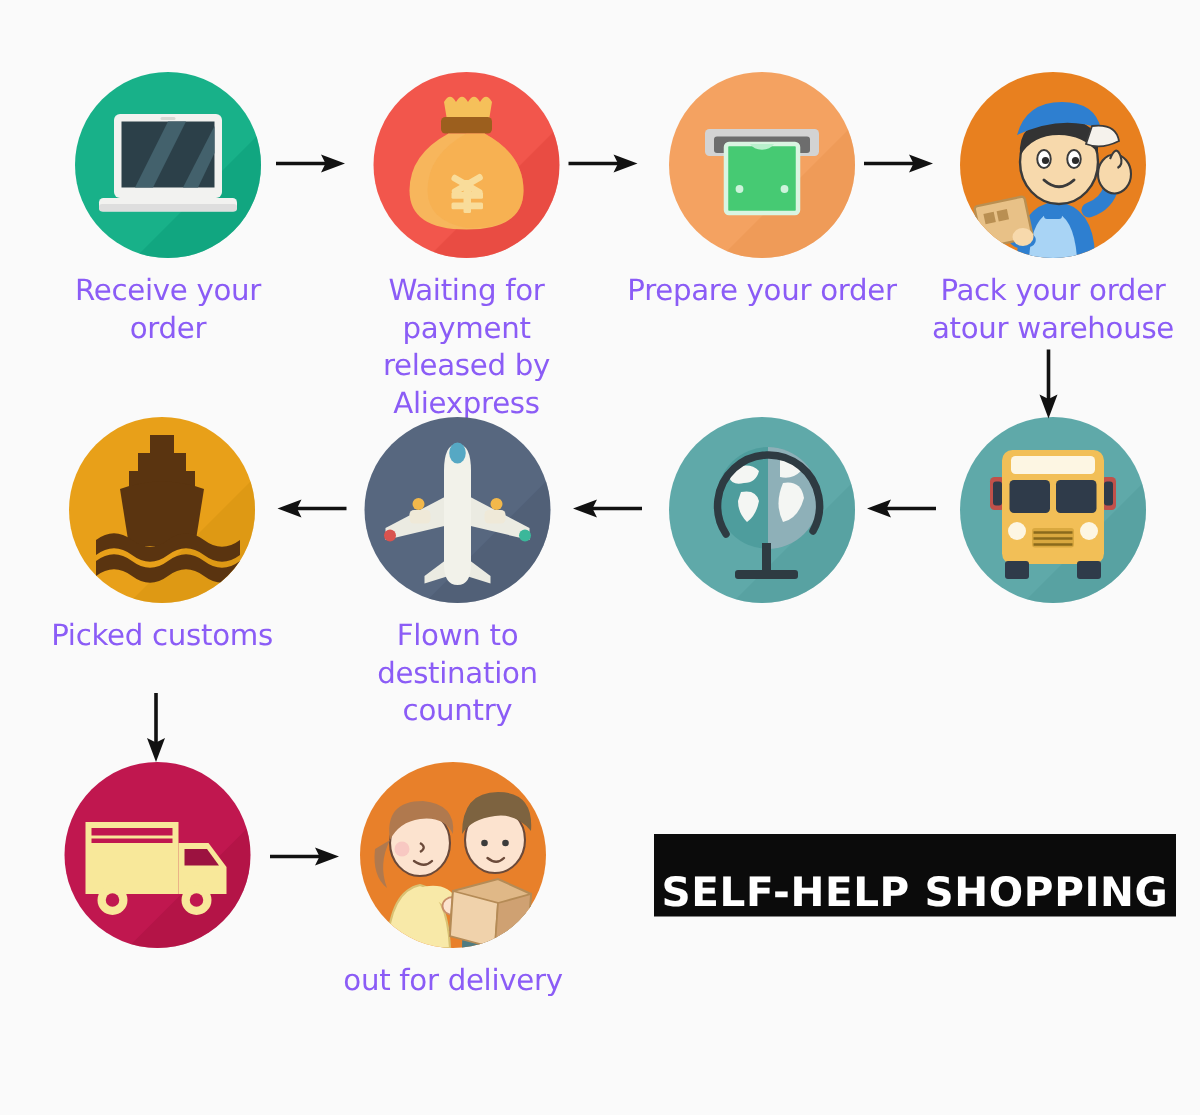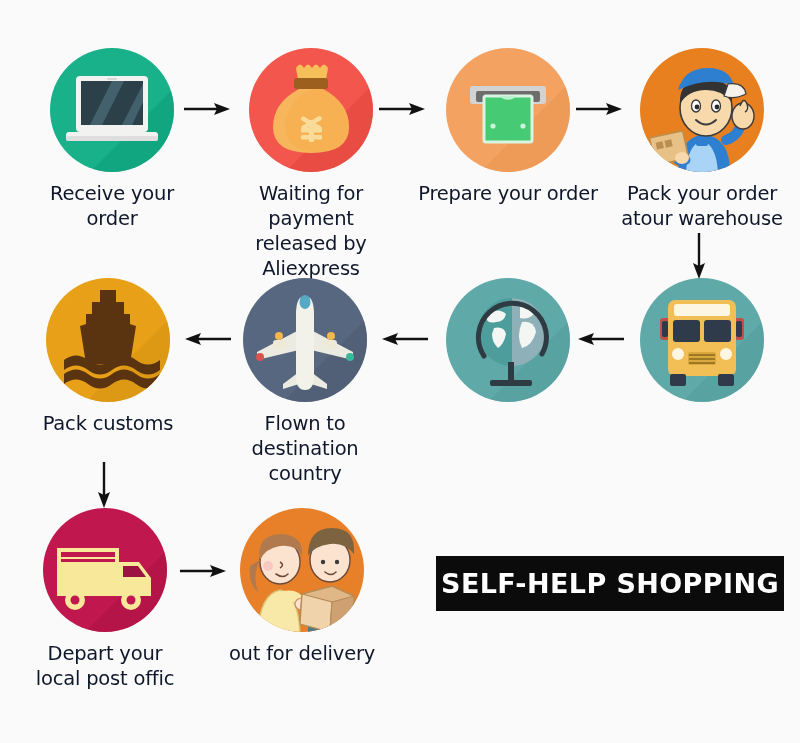--- a/index.html
+++ b/index.html
@@ -27,38 +27,38 @@
     height: 124px;
     margin: 0 auto;
     border-radius: 50%;
     overflow: hidden;
   }
   .badge svg { display: block; width: 124px; height: 124px; }
   .step-label {
     margin-top: 9px;
     font-size: 19.5px;
     line-height: 25px;
-    color: #0f172a;
+    color: #8b5cf6;
     letter-spacing: -0.2px;
     white-space: pre-line;
   }
 
   
   .arrow {
     position: absolute;
   }
   .arrow svg { display: block; overflow: visible; }
 
   
   .banner {
     position: absolute;
     background: #0b0b0b;
     color: #ffffff;
     display: flex;
-    align-items: center;
+    align-items: flex-end;
     justify-content: center;
     font-weight: bold;
     letter-spacing: 0.4px;
   }
 </style>
 </head>
 <body>
 
 <div id="page">
 
@@ -164,21 +164,21 @@
           <rect x="46" y="24" width="32" height="12"></rect>
           <rect x="40" y="36" width="44" height="12"></rect>
           <path d="M34 48 q28 -10 56 0 l-6 38 l-44 0 Z"></path>
         </g>
         <g fill="#5a3410">
           <path d="M18 82 q12 -9 24 0 q12 9 24 0 q12 -9 24 0 q12 9 24 0 l0 10 q-12 9 -24 0 q-12 -9 -24 0 q-12 9 -24 0 q-12 -9 -24 0 Z"></path>
           <path d="M18 96 q12 -9 24 0 q12 9 24 0 q12 -9 24 0 q12 9 24 0 l0 10 q-12 9 -24 0 q-12 -9 -24 0 q-12 9 -24 0 q-12 -9 -24 0 Z"></path>
         </g>
       </svg>
     </div>
-    <div class="step-label">Pack customs</div>
+    <div class="step-label">Picked customs</div>
   </div>
 
   <div class="step" style="left:215px; top:278px;">
     <div class="badge" style="background:#57677f;">
       <svg viewBox="0 0 124 124">
         <path d="M124 40 L124 124 L40 124 Z" fill="#4b5a70" opacity="0.5"></path>
 
         <path d="M56 52 L14 74 L14 82 L56 72 Z" fill="#ebebe2"></path>
         <path d="M68 52 L110 74 L110 82 L68 72 Z" fill="#ebebe2"></path>
 
@@ -263,22 +263,20 @@
 
         <path d="M76 54 l20 0 l12 16 l0 18 l-32 0 Z" fill="#f8e89a"></path>
         <path d="M80 58 l15 0 l8 11 l-23 0 Z" fill="#9c1240"></path>
 
         <circle cx="32" cy="92" r="10" fill="#f8e89a"></circle>
         <circle cx="32" cy="92" r="4.5" fill="#c0174f"></circle>
         <circle cx="88" cy="92" r="10" fill="#f8e89a"></circle>
         <circle cx="88" cy="92" r="4.5" fill="#c0174f"></circle>
       </svg>
     </div>
-    <div class="step-label">Depart your
-local post offic</div>
   </div>
 
   <div class="step" style="left:212px; top:508px;">
     <div class="badge" style="background:#e8802a;">
       <svg viewBox="0 0 124 124">
 
         <path d="M18 124 q2 -38 22 -42 q18 4 20 42 Z" fill="#f8e9a8" stroke="#d9c173" stroke-width="1.4"></path>
         <ellipse cx="40" cy="54" rx="20" ry="22" fill="#fce3cf" stroke="#6b4a3a" stroke-width="1.4"></ellipse>
         <path d="M20 52 q-4 -26 22 -26 q22 2 20 22 q-6 -12 -22 -10 q-14 2 -20 14 Z" fill="#b0794e"></path>
         <path d="M20 52 q-8 16 -2 32 q-10 -8 -8 -26 Z" fill="#b0794e"></path>

